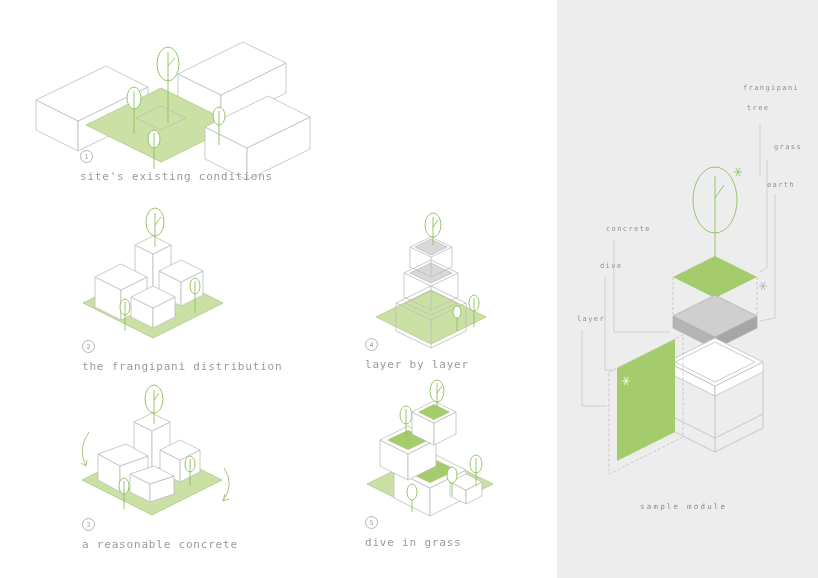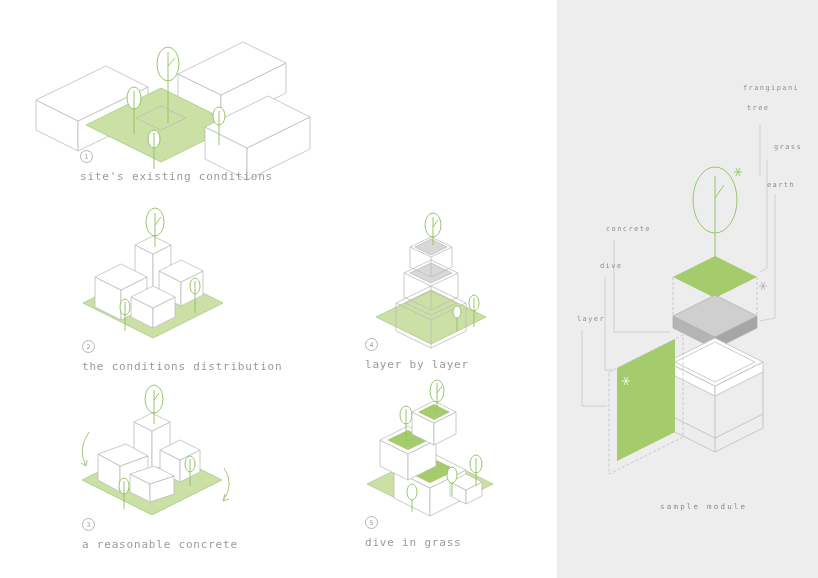--- a/index.html
+++ b/index.html
@@ -8,21 +8,21 @@
   .canvas { position:relative; width:818px; height:578px; background:#ffffff; overflow:hidden; }
   .fig-svg { position:absolute; display:block; }
   .cap { position:absolute; display:flex; flex-direction:column; align-items:flex-start; gap:7px; }
   .num { width:13px; height:13px; border:1px solid #b4b4b4; border-radius:50%;
          display:flex; align-items:center; justify-content:center;
          font-size:6.5px; color:#9a9a9a; background:#fff; }
   .cap-text { font-size:11px; letter-spacing:0.8px; color:#9a9a9a; white-space:nowrap; }
   .right-panel { position:absolute; left:557px; top:0; width:261px; height:578px; background:#ededed; }
   .module-svg { position:absolute; left:0; top:0; }
   .mlabel { position:absolute; font-size:7px; letter-spacing:1.4px; color:#8f8f8f; white-space:nowrap; }
-  .module-caption { position:absolute; left:103px; top:502px; font-size:7.5px; letter-spacing:2.2px; color:#8a8a8a; white-space:nowrap;text-align:center; }
+  .module-caption { position:absolute; left:83px; top:502px; font-size:7.5px; letter-spacing:2.2px; color:#8a8a8a; white-space:nowrap;text-align:center; }
   svg { overflow:visible; }
   .ln { stroke:#bcbcbc; stroke-width:0.8; fill:#ffffff; }
   .wire { stroke:#bcbcbc; stroke-width:0.8; fill:none; }
   .grn-f { fill:#cbe0a5; stroke:#a3c478; stroke-width:0.7; }
   .grn-d { fill:#a4cb6c; stroke:none; }
   .tree { stroke:#8cbf5a; stroke-width:0.9; fill:#ffffff; }
   .tree-n { stroke:#8cbf5a; stroke-width:0.9; fill:none; }
   .ldr { stroke:#c4c4c4; stroke-width:0.7; fill:none; }
   .dash { stroke:#c0c0c0; stroke-width:0.8; fill:none; stroke-dasharray:3 2; }
 </style>
@@ -122,21 +122,21 @@
       <line class="tree-n" x1="120" y1="76" x2="120" y2="89"></line>
     </g>
     <g>
       <line class="tree-n" x1="50" y1="110" x2="50" y2="126"></line>
       <ellipse class="tree" cx="50" cy="102" rx="5" ry="8"></ellipse>
       <line class="tree-n" x1="50" y1="97" x2="50" y2="110"></line>
     </g>
   </svg>
   <div class="cap" style="left:82px;top:340px">
     <span class="num">2</span>
-    <span class="cap-text">the conditions distribution</span>
+    <span class="cap-text">the frangipani distribution</span>
   </div>
 
   <svg class="fig-svg" style="left:72px;top:382px" width="170" height="152" viewBox="0 0 170 152">
     <polygon class="grn-f" points="10,98 80,63 150,98 80,133"></polygon>
 
     <g>
       <polygon class="ln" points="62,40 80,49 80,89 62,80"></polygon>
       <polygon class="ln" points="80,49 98,40 98,80 80,89"></polygon>
       <polygon class="ln" points="62,40 80,31 98,40 80,49"></polygon>
     </g>

